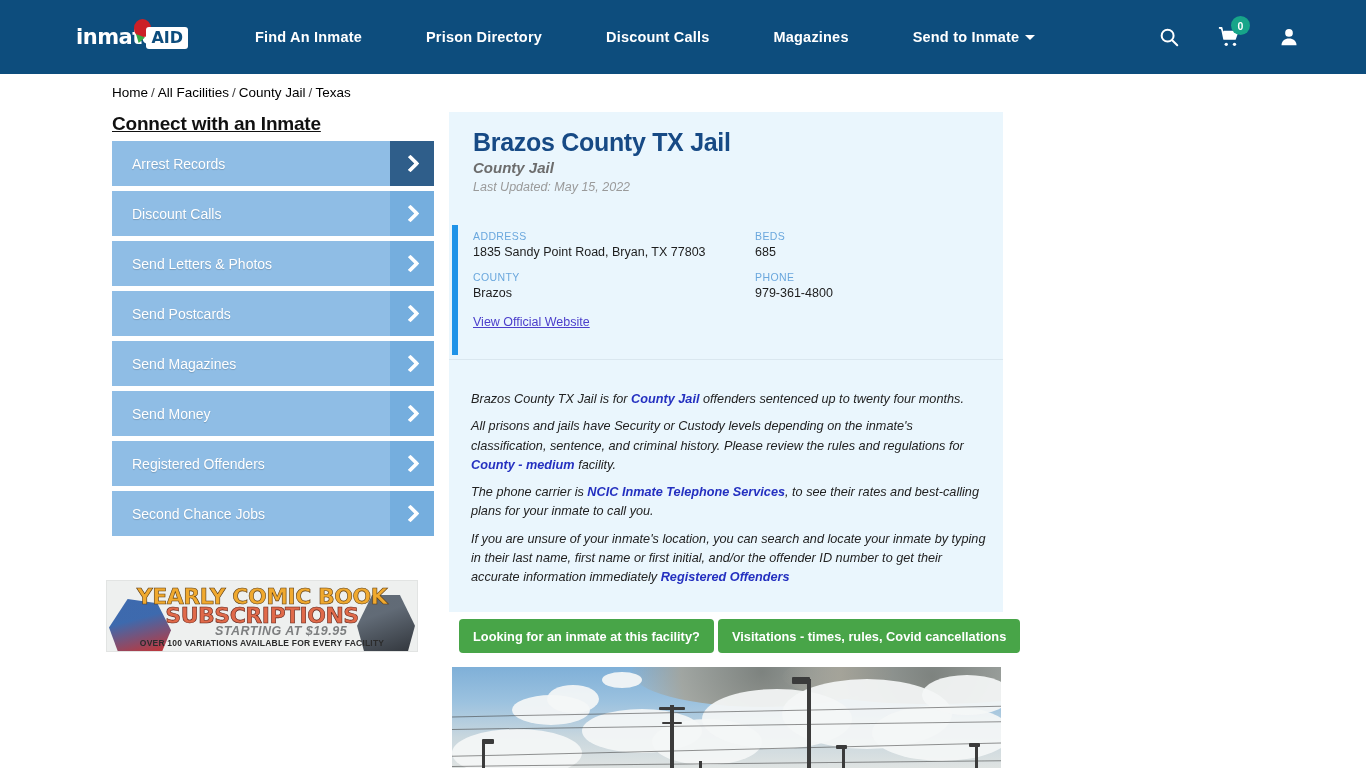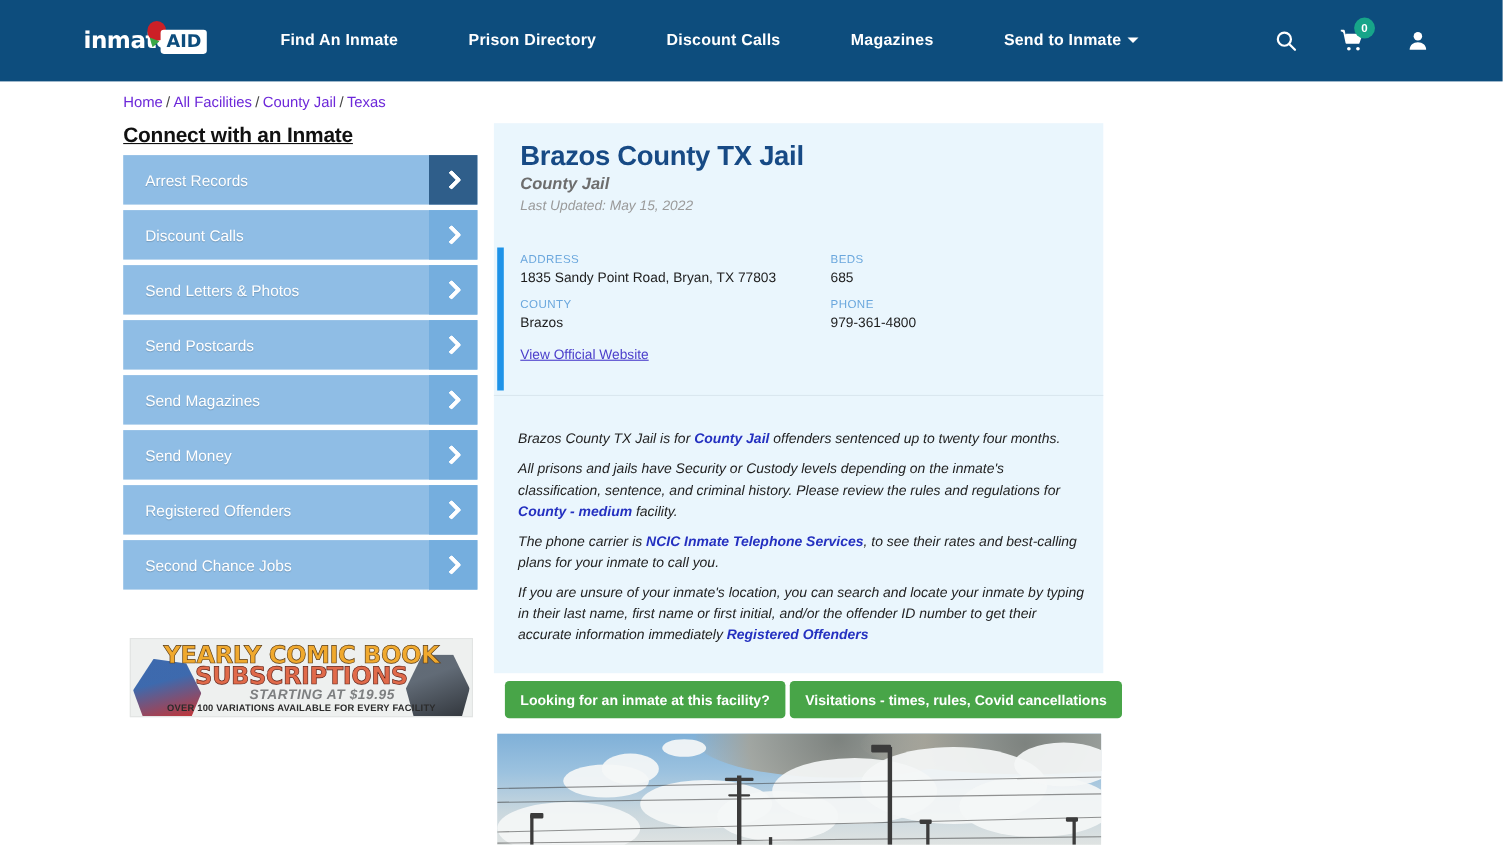--- a/index.html
+++ b/index.html
@@ -70,21 +70,21 @@
     background: #17a589; color: #ffffff;
     font-size: 10.5px; font-weight: bold;
     display: flex; align-items: center; justify-content: center;
   }
 
   
   .crumb {
     position: absolute; left: 112px; top: 85px;
     font-size: 13.5px; color: #6a6a6a;
   }
-  .crumb a { color: #6d28d9; text-decoration: none; }
+  .crumb a { color: #000000; text-decoration: none; }
   .crumb .sep { color: #444; margin: 0 3px; }
 
   
   .side-title {
     position: absolute; left: 112px; top: 113px;
     font-size: 19px; font-weight: bold; color: #111;
     text-decoration: underline; letter-spacing: -.2px;
   }
   .side-list { position: absolute; left: 112px; top: 141px; width: 322px; }
   .side-item {
@@ -103,21 +103,21 @@
   }
   .side-item.active .side-arrow { background: #2f5e8a; }
   .chev {
     width: 13px; height: 13px;
     border-top: 4px solid #ffffff; border-right: 4px solid #ffffff;
     transform: rotate(45deg); margin-left: -4px; border-radius: 2px;
   }
 
   
   .ad {
-    position: absolute; left: 118px; top: 580px;
+    position: absolute; left: 106px; top: 580px;
     width: 312px; height: 72px;
     background: #eef0ef; overflow: hidden;
     border: 1px solid #e2e4e3;
   }
   .ad-line1 {
     position: absolute; top: 3px; left: 0; width: 100%;
     text-align: center; font-size: 22px; font-weight: 800;
     font-family: "DejaVu Sans", sans-serif;
     color: #f0a92e; -webkit-text-stroke: .6px #5a3a12;
     letter-spacing: -.5px;

